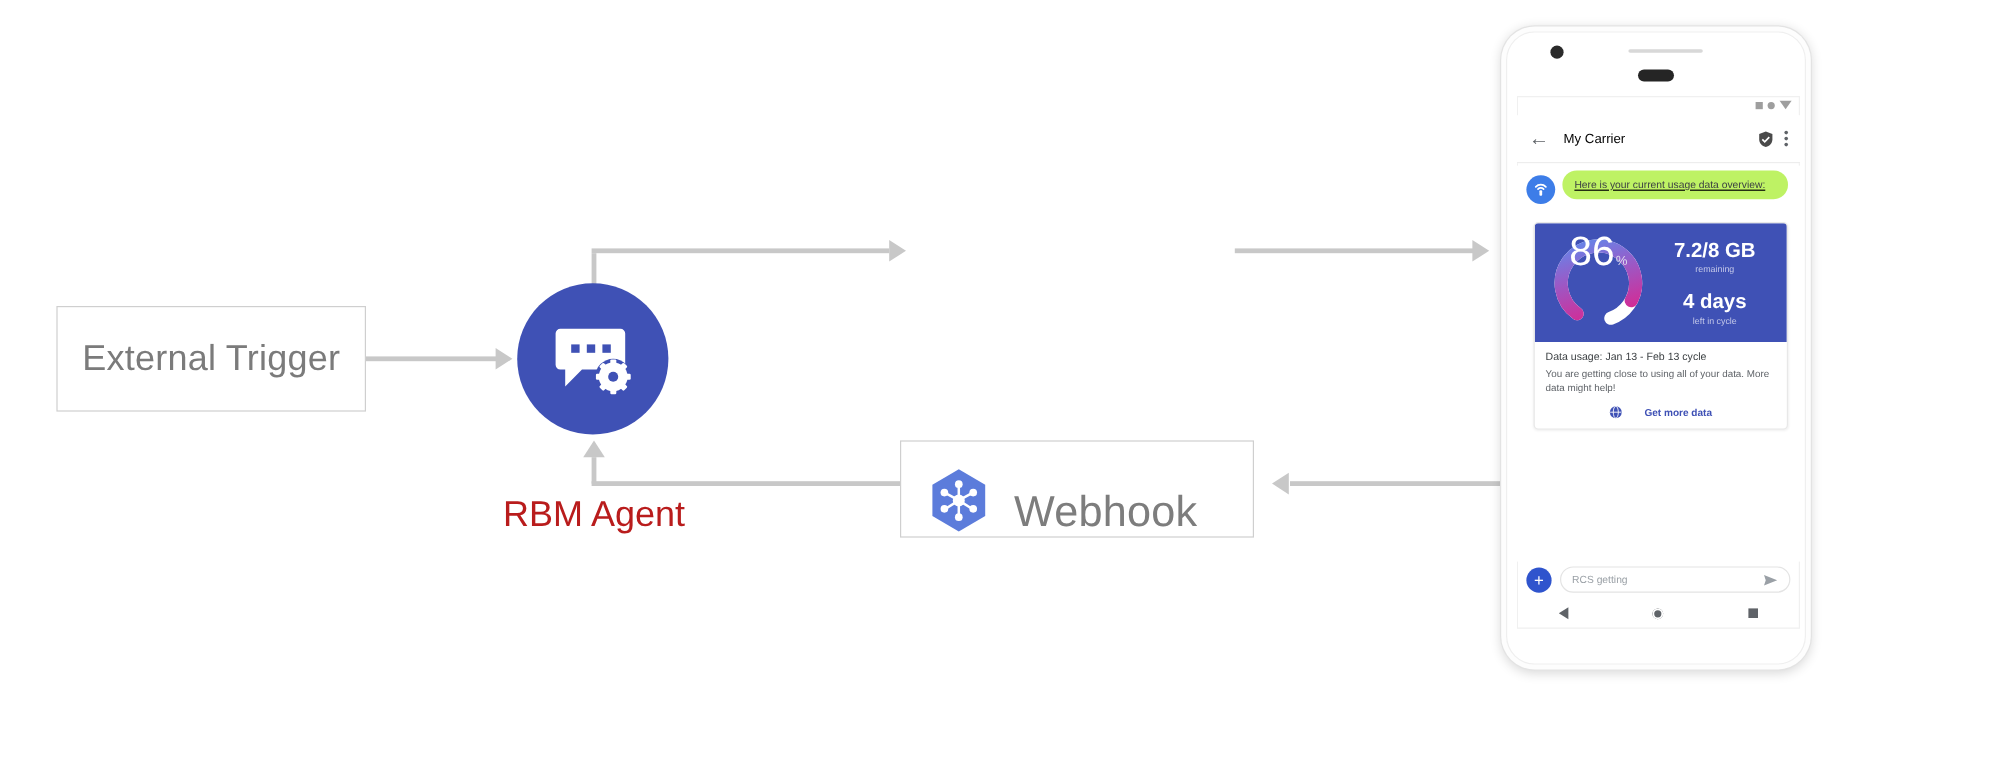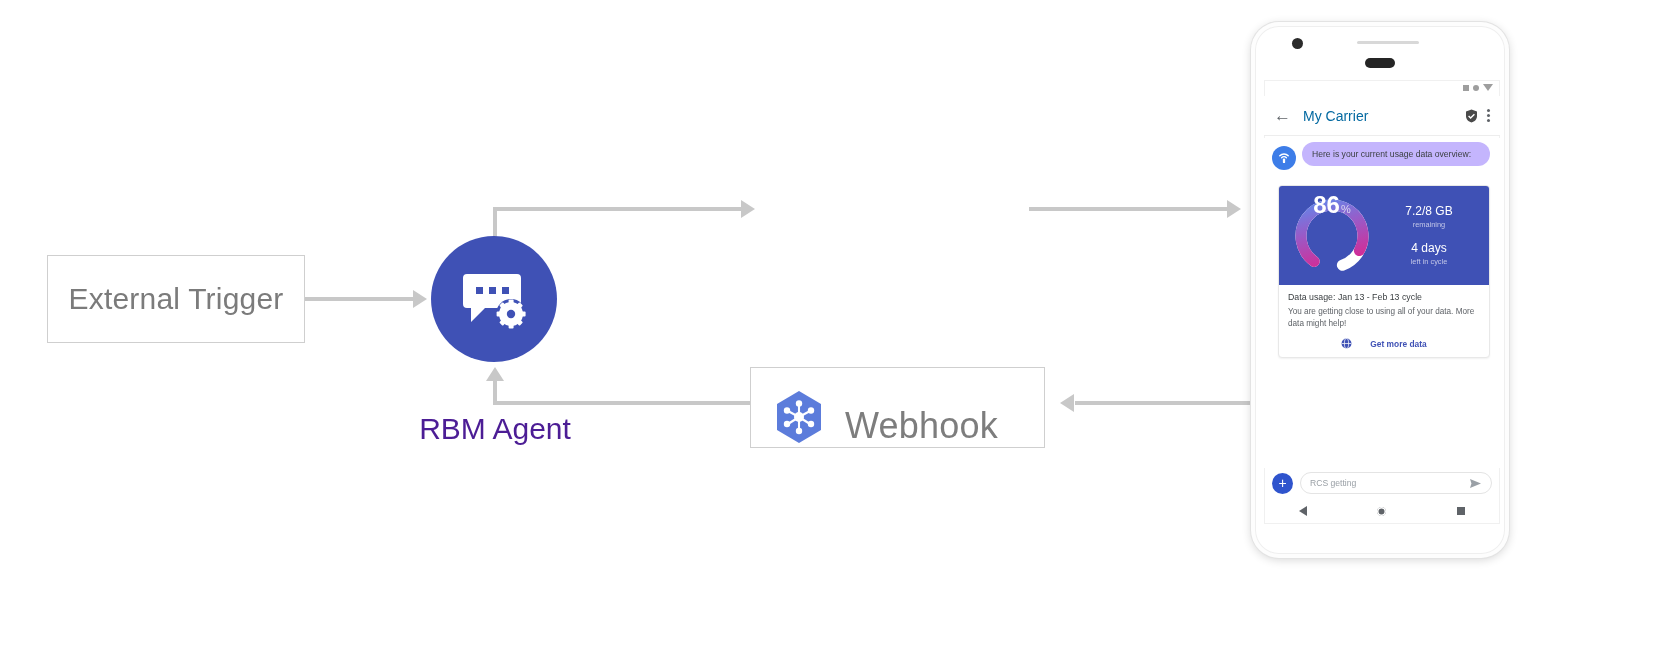--- a/index.html
+++ b/index.html
@@ -20,21 +20,21 @@
   #rbm-api-box .node-label{font-size:34px;color:#7d7d7d;margin-left:14px;}
 
   #webhook-box{left:750px;top:367px;width:295px;height:81px;padding-left:18px;align-items:flex-end;}
   #webhook-box .node-label{font-size:36px;color:#7d7d7d;margin-left:16px;}
 
   
   #rbm-agent{position:absolute;left:431px;top:236px;width:126px;height:126px;
              border-radius:50%;background:#3f51b5;display:flex;
              align-items:center;justify-content:center;}
   #rbm-agent-label{position:absolute;left:380px;top:412px;width:230px;text-align:center;
-                   font-size:30px;color:#4c1d95;font-weight:300;}
+                   font-size:30px;color:#b91c1c;font-weight:300;}
 
   
   .line{position:absolute;background:#c8c8c8;}
   .arrow{position:absolute;width:0;height:0;}
   .arrow.right{border-left:14px solid #c8c8c8;border-top:9px solid transparent;
                border-bottom:9px solid transparent;}
   .arrow.left{border-right:14px solid #c8c8c8;border-top:9px solid transparent;
               border-bottom:9px solid transparent;}
   .arrow.up{border-bottom:14px solid #c8c8c8;border-left:9px solid transparent;
             border-right:9px solid transparent;}
@@ -61,46 +61,46 @@
   .sb-square{width:6px;height:6px;background:#9e9e9e;}
   .sb-circle{width:6px;height:6px;border-radius:50%;background:#9e9e9e;}
   .sb-tri{width:0;height:0;border-left:5px solid transparent;border-right:5px solid transparent;
           border-top:7px solid #9e9e9e;}
 
   
   #app-bar{position:absolute;left:0;top:16px;width:100%;height:40px;
            display:flex;align-items:center;padding:0 10px;box-sizing:border-box;
            border-bottom:1px solid #ededed;background:#fff;}
   #back-arrow{font-size:17px;color:#5f6368;line-height:1;margin-right:12px;}
-  #carrier-title{font-size:14px;color:#0369a1;flex:1;}
+  #carrier-title{font-size:11px;color:#000000;flex:1;}
   #shield-icon{margin-right:9px;display:flex;}
   #overflow-icon{display:flex;flex-direction:column;gap:2px;align-items:center;}
   #overflow-icon i{width:3px;height:3px;border-radius:50%;background:#5f6368;display:block;}
 
   
   #convo{position:absolute;left:0;top:58px;width:100%;bottom:56px;background:#fff;padding:8px 0 0 0;box-sizing:border-box;}
 
   #avatar{position:absolute;left:8px;top:8px;width:24px;height:24px;border-radius:50%;
           background:#3d7de8;display:flex;align-items:center;justify-content:center;}
 
-  #bubble{position:absolute;left:38px;top:4px;right:10px;background:#c4b5fd;
-          border-radius:13px;padding:6px 10px;box-sizing:border-box;}
+  #bubble{position:absolute;left:38px;top:4px;right:10px;background:#bef264;
+          border-radius:13px;padding:6px 10px;box-sizing:border-box;text-decoration:underline;}
   #bubble-text{font-size:8.6px;line-height:1.42;color:#3c4043;}
 
   
   #rich-card{position:absolute;left:14px;top:47px;right:10px;background:#fff;
              border:1px solid #e8e8e8;border-radius:4px;overflow:hidden;
              box-shadow:0 1px 2px rgba(0,0,0,.06);}
   #card-hero{background:#3f51b5;height:99px;display:flex;align-items:center;padding:0 6px;box-sizing:border-box;}
   #gauge-wrap{width:86px;height:86px;position:relative;flex:0 0 auto;margin-left:4px;}
   #gauge-center{position:absolute;inset:0;display:flex;align-items:baseline;justify-content:center;}
-  #gauge-pct{font-size:24px;color:#fff;font-weight:700;line-height:1;}
+  #gauge-pct{font-size:34px;color:#fff;font-weight:400;line-height:1;}
   #gauge-unit{font-size:11px;color:#dcd9ef;margin-left:1px;}
   #hero-stats{flex:1;text-align:center;color:#fff;}
-  .stat-main{font-size:12px;font-weight:normal;line-height:1.15;}
+  .stat-main{font-size:17px;font-weight:bold;line-height:1.15;}
   .stat-sub{font-size:7.4px;color:#c3c7e8;margin-top:1px;}
   .stat-gap{height:13px;}
 
   #card-body{padding:7px 9px 8px 9px;}
   #card-title{font-size:8.8px;font-weight:normal;color:#3c4043;margin-bottom:4px;}
   #card-desc{font-size:8.2px;line-height:1.42;color:#5f6368;}
   #card-action{margin-top:9px;display:flex;align-items:center;justify-content:center;gap:18px;}
   #card-action-text{font-size:8.4px;color:#3f51b5;font-weight:bold;}
 
   

